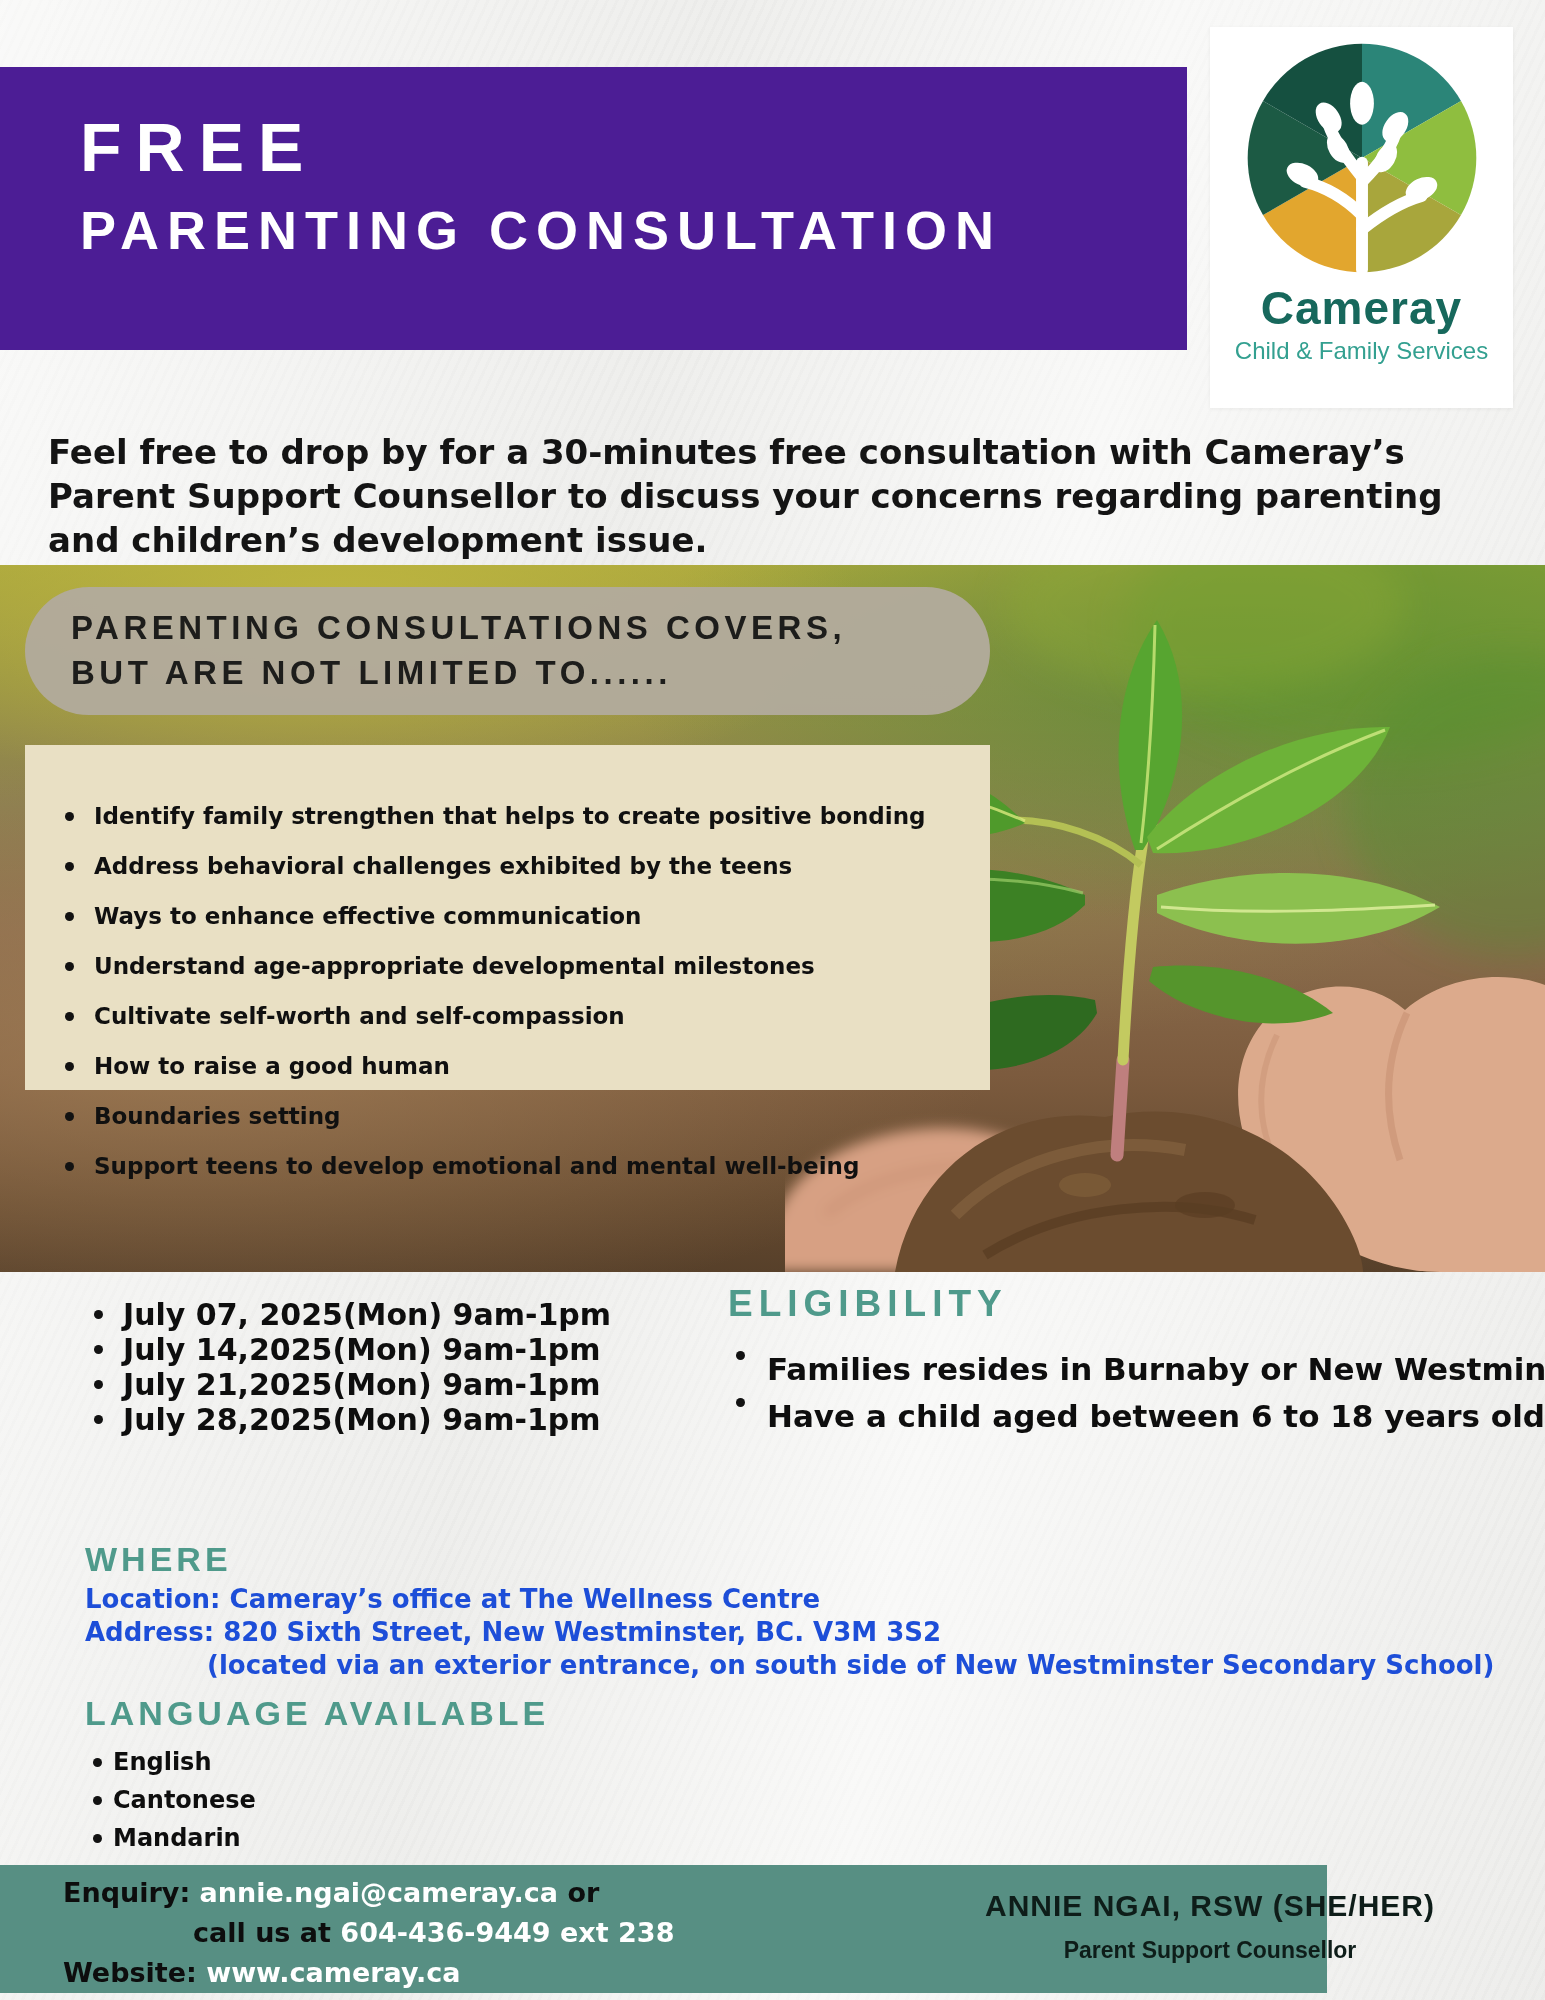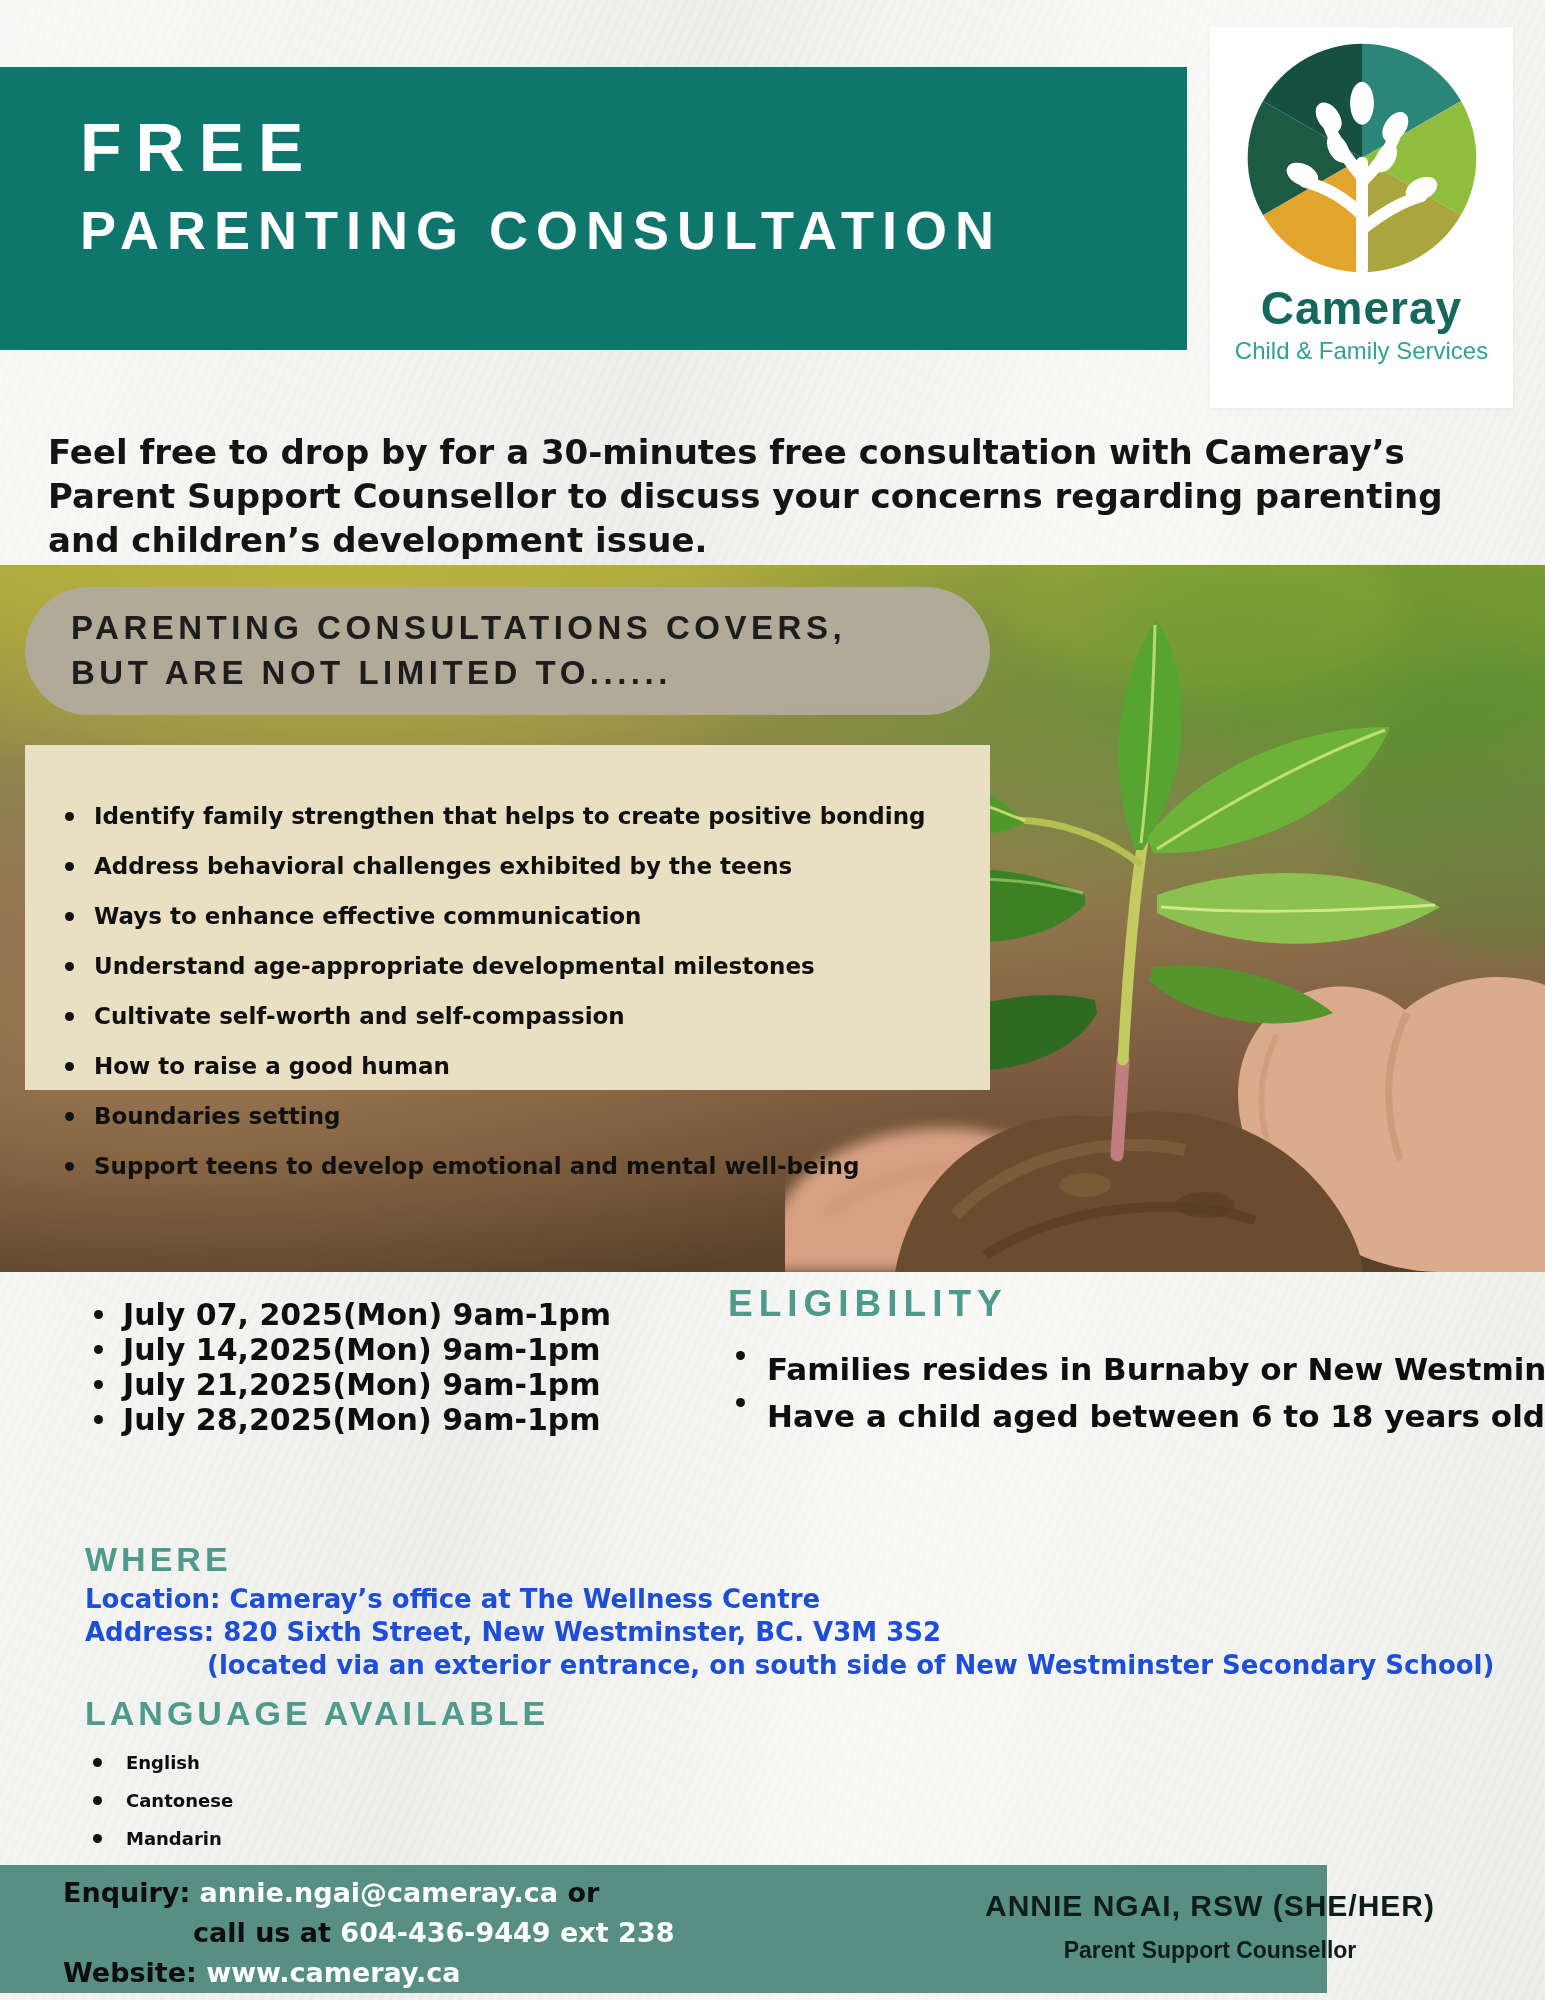--- a/index.html
+++ b/index.html
@@ -12,21 +12,21 @@
   }
   .page-texture {
     position:absolute; inset:0; pointer-events:none; z-index:0;
     background:
       linear-gradient(100deg, rgba(255,255,255,.55) 0%, rgba(0,0,0,.02) 38%, rgba(255,255,255,.5) 62%, rgba(0,0,0,.025) 100%),
       repeating-linear-gradient(115deg, rgba(0,0,0,.016) 0 3px, rgba(255,255,255,0) 3px 9px);
   }
   
   .header-band {
     position:absolute; left:0; top:67px; width:1187px; height:283px;
-    background:#0f766e; z-index:1;
+    background:#4c1d95; z-index:1;
   }
   .title { position:absolute; left:80px; top:42px; color:#ffffff;
     font-family:"Liberation Sans", sans-serif; font-weight:bold; white-space:nowrap; }
   .title-line1 { font-size:68px; letter-spacing:14px; line-height:76px; }
   .title-line2 { font-size:54px; letter-spacing:8px; line-height:62px; margin-top:14px; }
   .logo-box {
     position:absolute; left:1210px; top:27px; width:303px; height:381px;
     background:#ffffff; z-index:2; display:flex; flex-direction:column; align-items:center;
     box-shadow:0 1px 4px rgba(0,0,0,.06);
   }
@@ -75,22 +75,22 @@
   .eligibility ul { margin-top:26px; padding-left:8px; }
   .eligibility li { display:flex; align-items:flex-start; gap:22px; height:47px;
     font-size:31px; font-weight:bold; color:#0e0e0e; white-space:nowrap; }
   .where { position:absolute; left:85px; top:1540px; z-index:1; }
   .where .section-heading, .languages .section-heading { font-size:34px; letter-spacing:4px; }
   .where-lines { margin-top:4px; font-size:26px; font-weight:bold; color:#1d4ed8; line-height:33px; }
   .where-lines div { white-space:nowrap; }
   .where-note { padding-left:122px; }
   .languages { position:absolute; left:85px; top:1694px; z-index:1; }
   .languages ul { margin-top:10px; padding-left:8px; }
-  .languages li { display:flex; align-items:center; gap:24px; height:38px;
-    font-size:18px; font-weight:bold; color:#0e0e0e; white-space:nowrap; }
+  .languages li { display:flex; align-items:center; gap:11px; height:38px;
+    font-size:24px; font-weight:bold; color:#0e0e0e; white-space:nowrap; }
   
   .footer-band { position:absolute; left:0; top:1865px; width:1327px; height:128px;
     background:#578f83; z-index:1; }
   .footer-left { position:absolute; left:63px; top:8px; font-size:27px; font-weight:bold;
     color:#0d0d0d; line-height:40px; }
   .footer-left div { white-space:nowrap; }
   .footer-call { padding-left:130px; }
   .white-text { color:#ffffff; text-decoration:none; }
   .footer-right { position:absolute; left:900px; top:24px; width:620px; text-align:center;
     font-family:"Liberation Sans", sans-serif; font-weight:bold; color:#0e1d19; }

